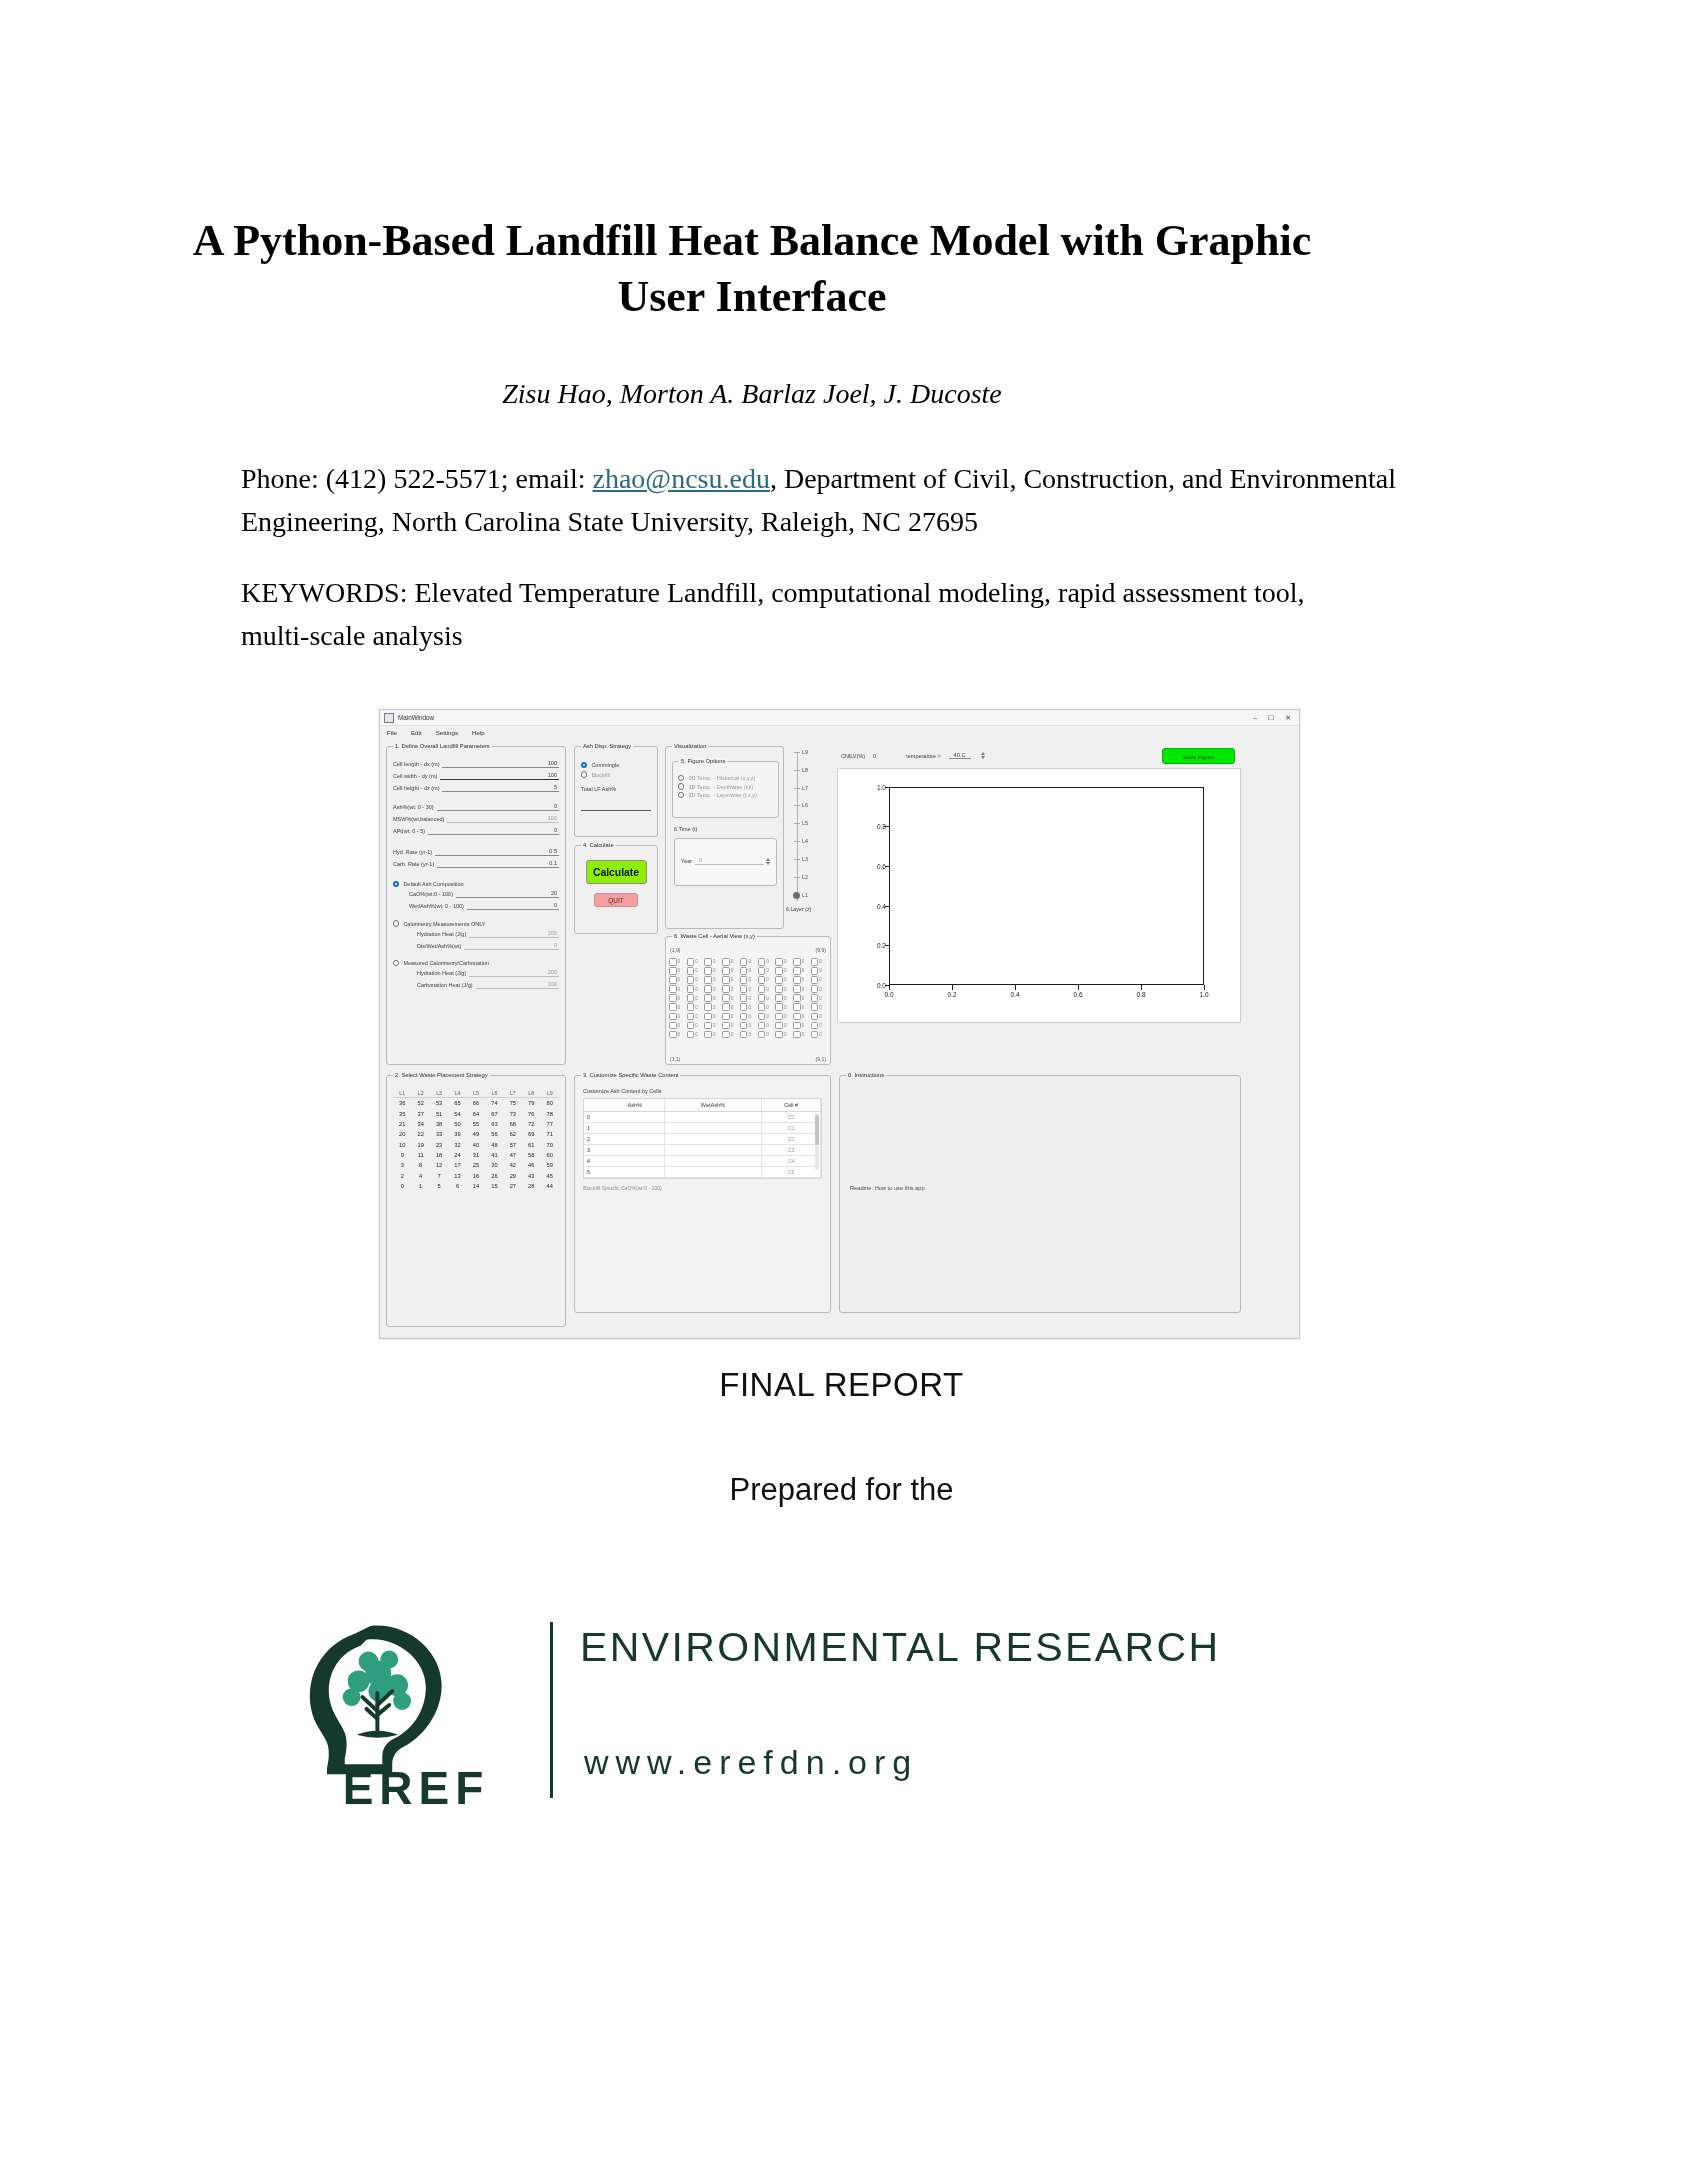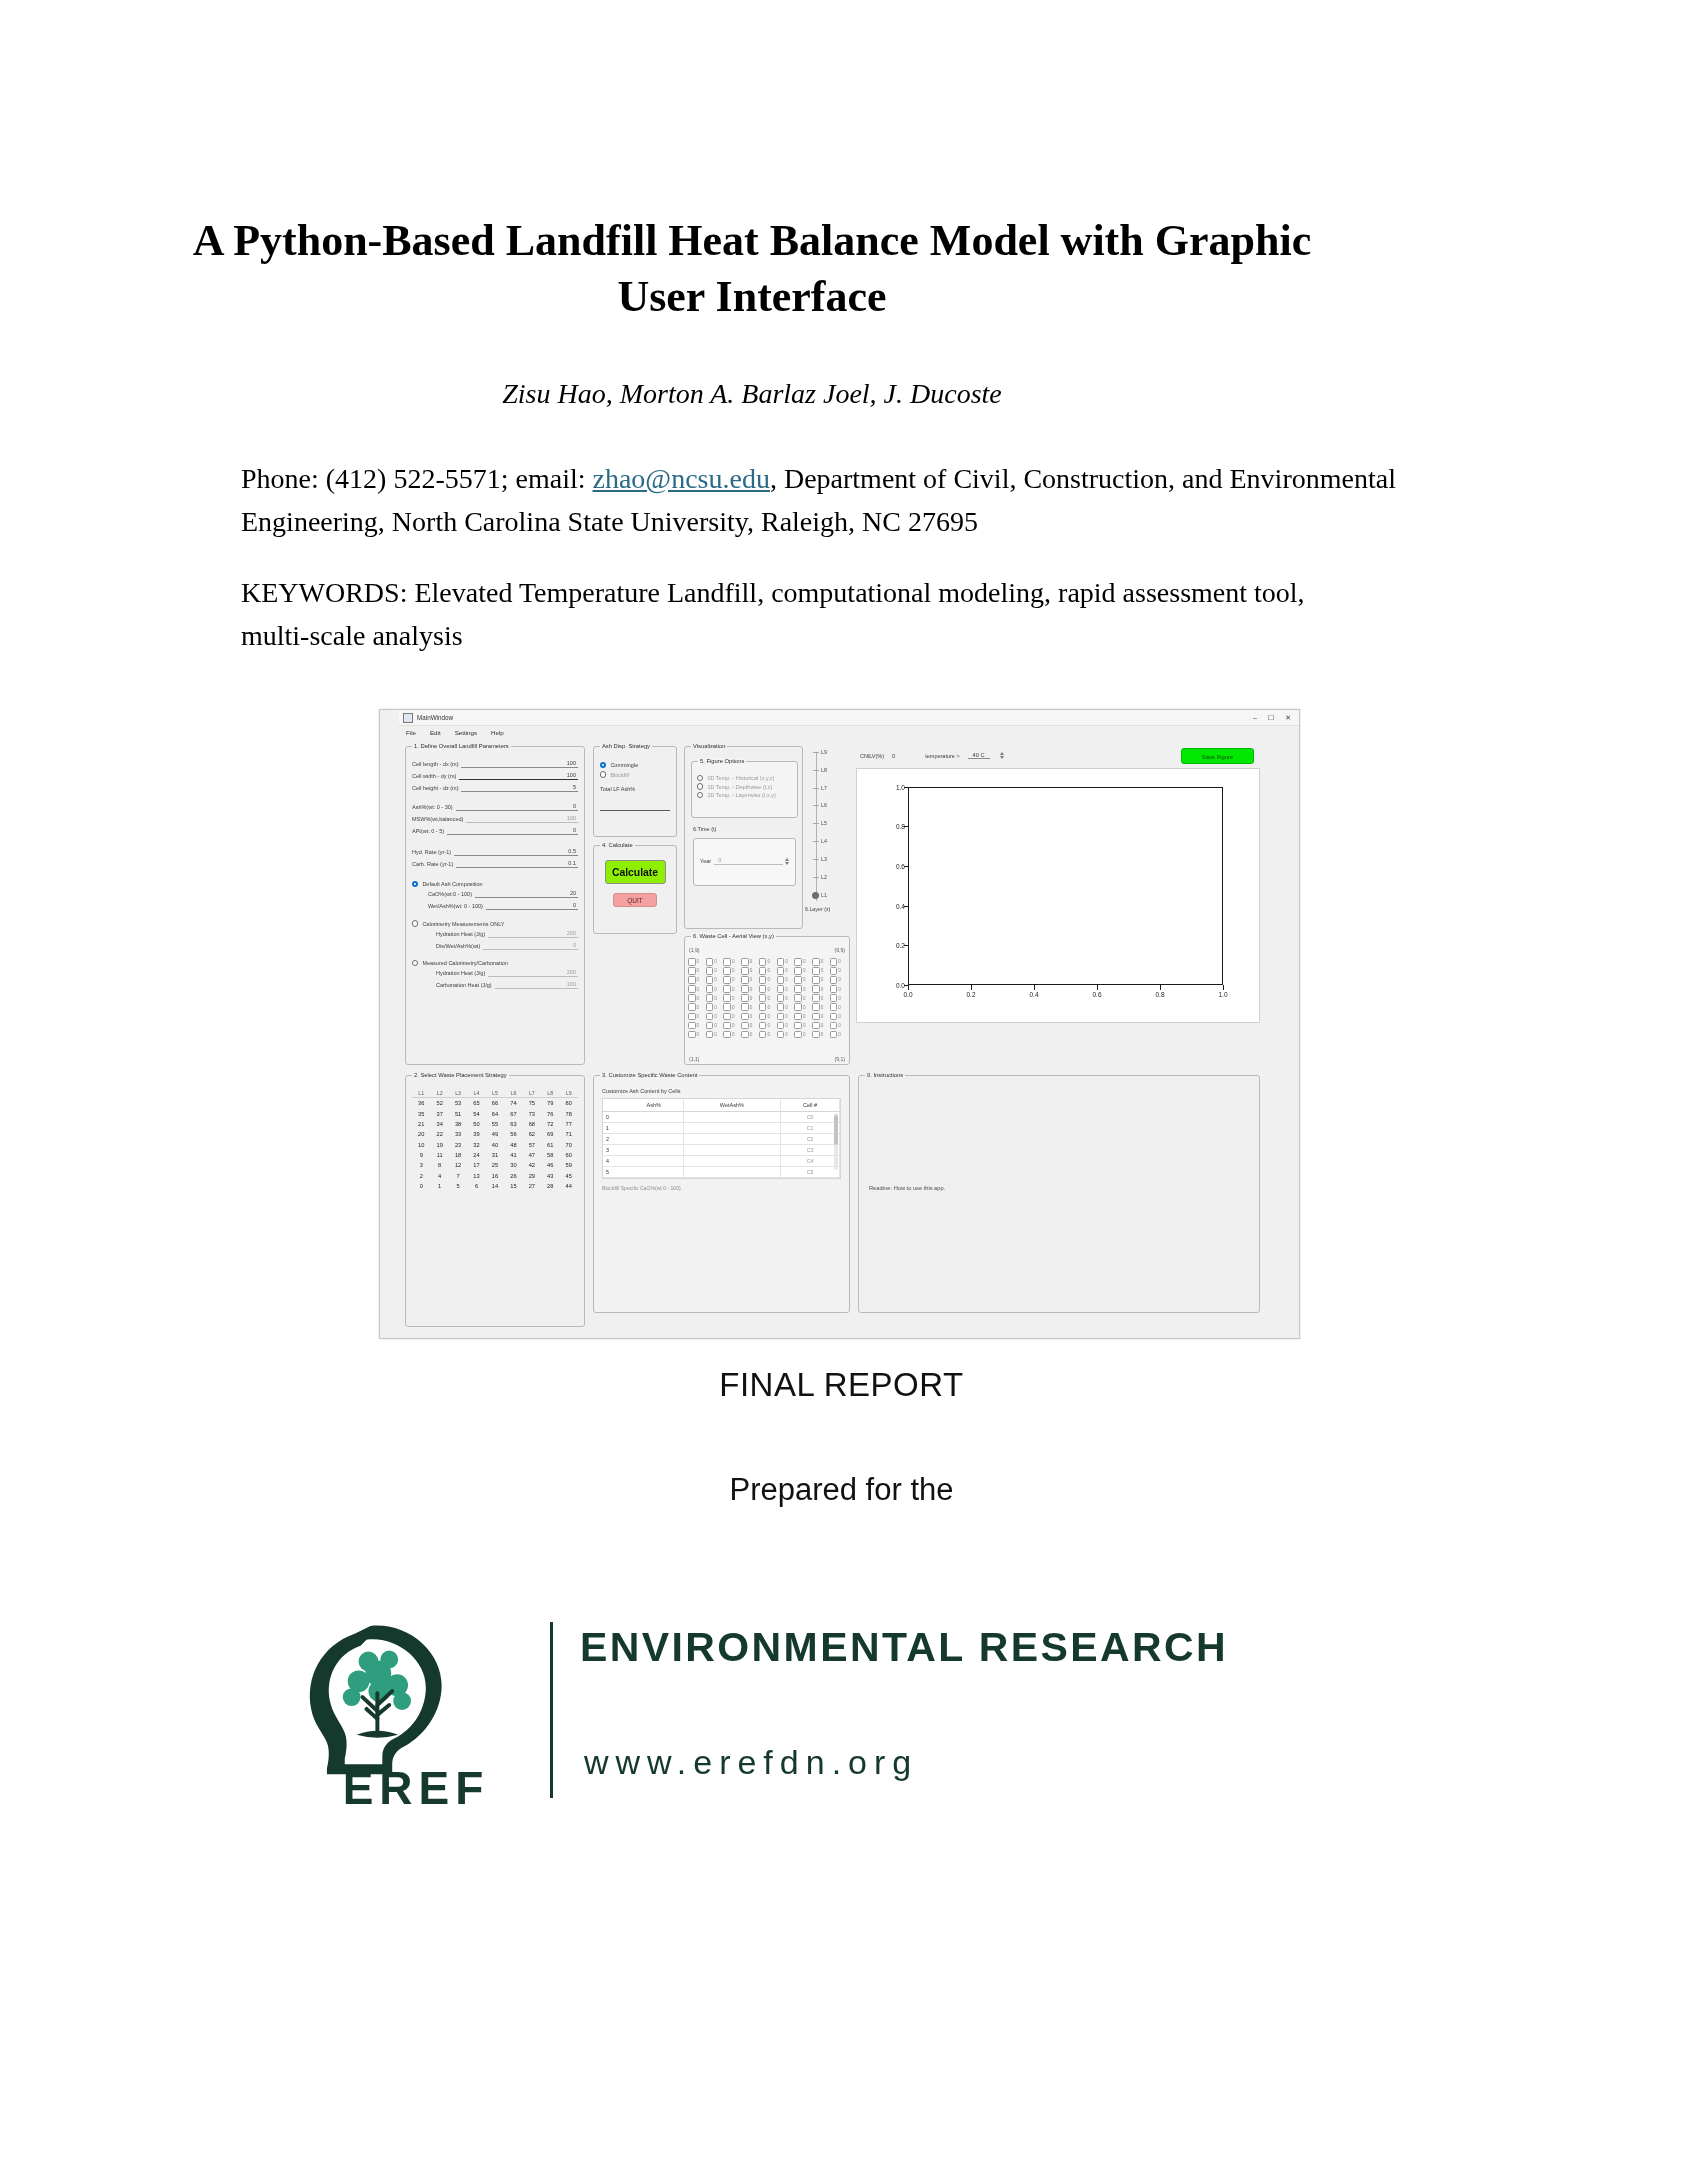--- a/index.html
+++ b/index.html
@@ -53,38 +53,37 @@
   .logo-wrap{position:absolute;left:297px;top:1616px;width:1089px;height:198px;}
   .logo-mark{position:absolute;left:0px;top:0px;width:228px;height:178px;}
   .logo-eref{
     position:absolute;left:10px;top:145px;width:218px;text-align:center;
     font-family:"Liberation Sans",sans-serif;font-weight:bold;font-size:46px;
     letter-spacing:6px;color:#15392c;
   }
   .logo-divider{position:absolute;left:253px;top:6px;width:3px;height:176px;background:#15392c;}
   .logo-l1,.logo-l2{
     position:absolute;left:283px;font-family:"Liberation Sans",sans-serif;
-    font-weight:bold;color:#15392c;letter-spacing:2.4px;
+    font-weight:normal;color:#15392c;letter-spacing:2.4px;
   }
   .logo-l1{top:8px;font-size:41px;}
   .logo-l2{top:61px;font-size:41px;}
   .logo-tm{font-size:17px;vertical-align:super;letter-spacing:0;}
   .logo-url{
     position:absolute;left:287px;top:127px;font-family:"Liberation Sans",sans-serif;
     font-size:34px;letter-spacing:7px;color:#15392c;
   }
 
   
   .gui{
     position:absolute;left:379px;top:709px;width:921px;height:630px;
     background:#f0f0f0;border:1px solid #c6c6c6;
     font-family:"Liberation Sans",sans-serif;
     font-size:6px;color:#2d2d2d;box-sizing:border-box;
     box-shadow:0 0 2px rgba(0,0,0,.15);
-    padding-left:19px;
   }
   .gui-titlebar{
     height:15px;background:#f6f6f6;border-bottom:1px solid #e2e2e2;
     display:flex;align-items:center;padding:0 4px;position:relative;
   }
   .gui-appicon{
     width:8px;height:8px;border:1px solid #7a7a7a;background:#dfe6ef;margin-right:4px;
   }
   .gui-title{font-size:6.3px;color:#333;}
   .win-btns{position:absolute;right:2px;top:0;height:15px;display:flex;align-items:center;gap:11px;padding-right:6px;}

